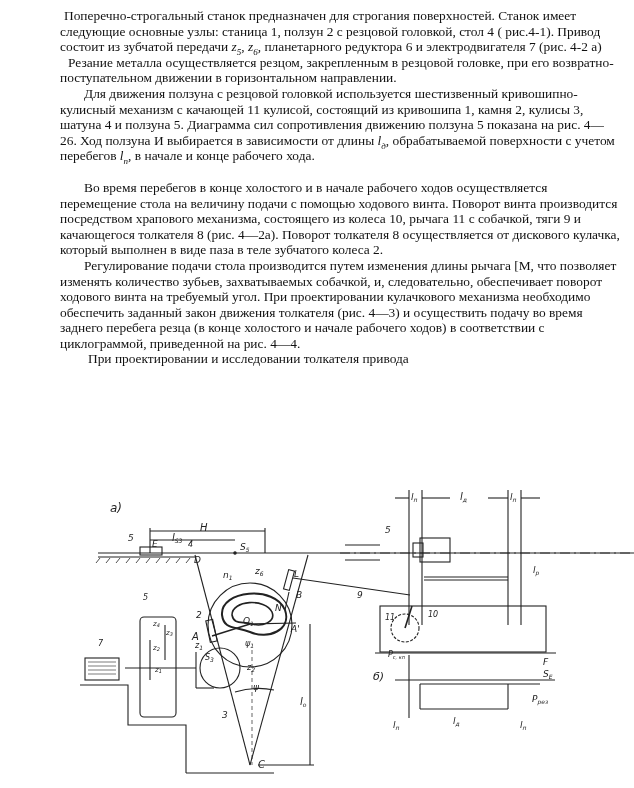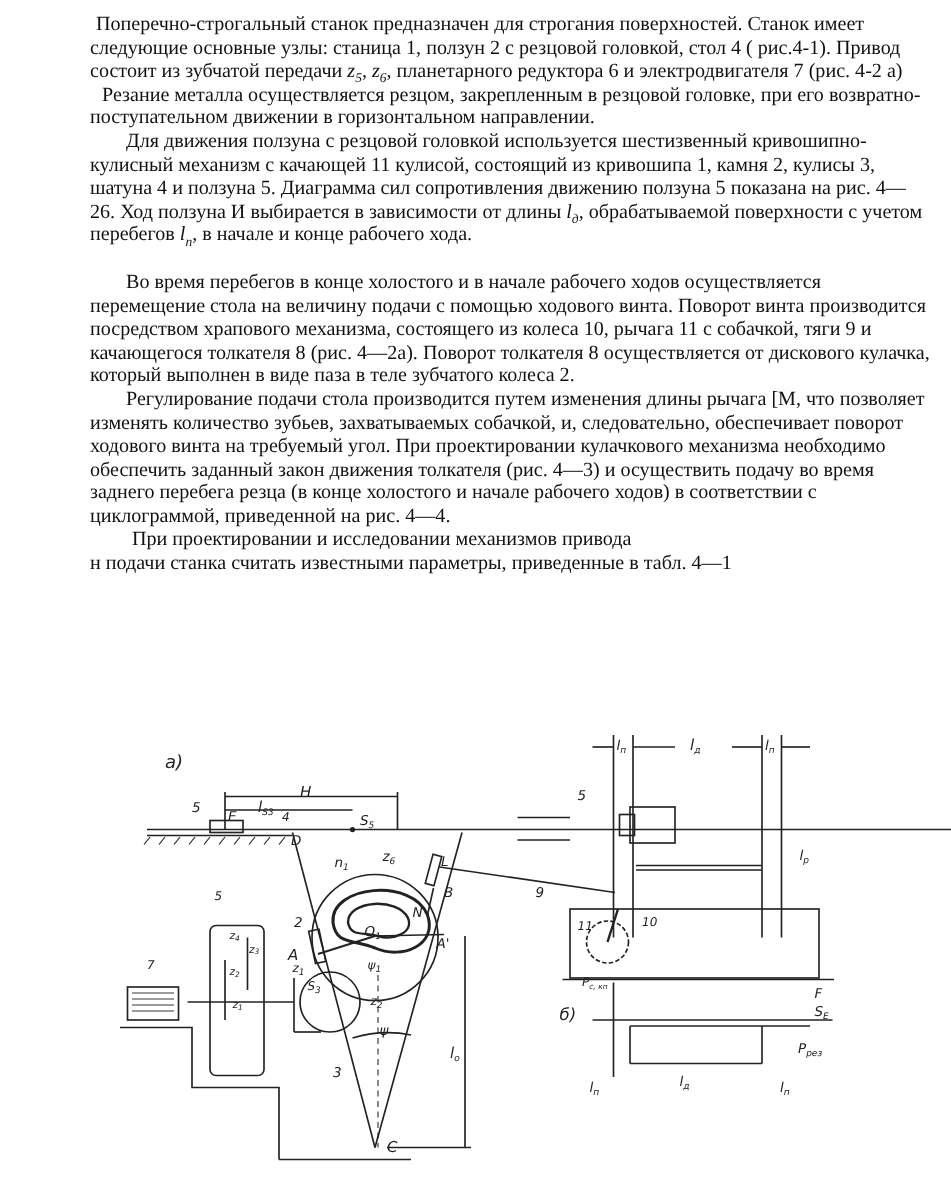--- a/index.html
+++ b/index.html
@@ -21,22 +21,21 @@
 </head>
 <body>
 
 <div class="text-block">
   <p class="para indent1">Поперечно-строгальный станок предназначен для строгания поверхностей. Станок имеет следующие основные узлы: станица 1, ползун 2 с резцовой головкой, стол 4 ( рис.4-1). Привод состоит из зубчатой передачи <i class="var">z<sub>5</sub></i>,  <i class="var">z<sub>6</sub></i>, планетарного редуктора 6 и электродвигателя 7 (рис. 4-2 а)</p>
   <p class="para indent2">Резание металла осуществляется резцом, закрепленным в резцовой головке, при его возвратно-поступательном движении в горизонтальном направлении.</p>
   <p class="para indent4">Для движения ползуна с резцовой головкой используется шестизвенный кривошипно-кулисный механизм с качающей 11 кулисой, состоящий из кривошипа 1, камня 2, кулисы 3, шатуна 4 и ползуна 5. Диаграмма сил сопротивления движению ползуна 5 показана на рис. 4—26. Ход ползуна И выбирается в зависимости от длины <i class="var">l<sub>д</sub></i>, обрабатываемой поверхности с учетом перебегов <i class="var">l<sub>п</sub></i>, в начале и конце рабочего хода.</p>
   <div class="gap"></div>
   <p class="para indent4">Во время перебегов в конце холостого и в начале рабочего ходов осуществляется перемещение стола на величину подачи с помощью ходового винта. Поворот винта производится посредством храпового механизма, состоящего из колеса 10, рычага 11 с собачкой, тяги 9 и качающегося толкателя 8 (рис. 4—2а). Поворот толкателя 8 осуществляется от дискового кулачка, который выполнен в виде паза в теле зубчатого колеса 2.</p>
   <p class="para indent4">Регулирование подачи стола производится путем изменения длины рычага [М, что позволяет изменять количество зубьев, захватываемых собачкой, и, следовательно, обеспечивает поворот ходового винта на требуемый угол. При проектировании кулачкового механизма необходимо обеспечить заданный закон движения толкателя (рис. 4—3) и осуществить подачу во время заднего перебега резца (в конце холостого и начале рабочего ходов) в соответствии с циклограммой, приведенной на рис. 4—4.</p>
-  <p class="para indent4" style="text-indent:28px">При проектировании и исследовании механизмов привода</p>
-  <p class="para">н подачи станка считать известными параметры, приведенные в табл. 4—1</p>
+  <p class="para indent4" style="text-indent:28px">При проектировании и исследовании толкателя привода</p>
 </div>
 
 <div class="figure">
   <svg viewBox="80 478 554 310" xmlns="http://www.w3.org/2000/svg" stroke="#222" fill="none" stroke-width="1.1">
 
     <text class="lbl" x="110" y="512" font-size="12" stroke="none">а)</text>
 
     <line x1="98" y1="553" x2="634" y2="553" stroke-dasharray="0"></line>
     <line x1="98" y1="557" x2="195" y2="557"></line>
 

